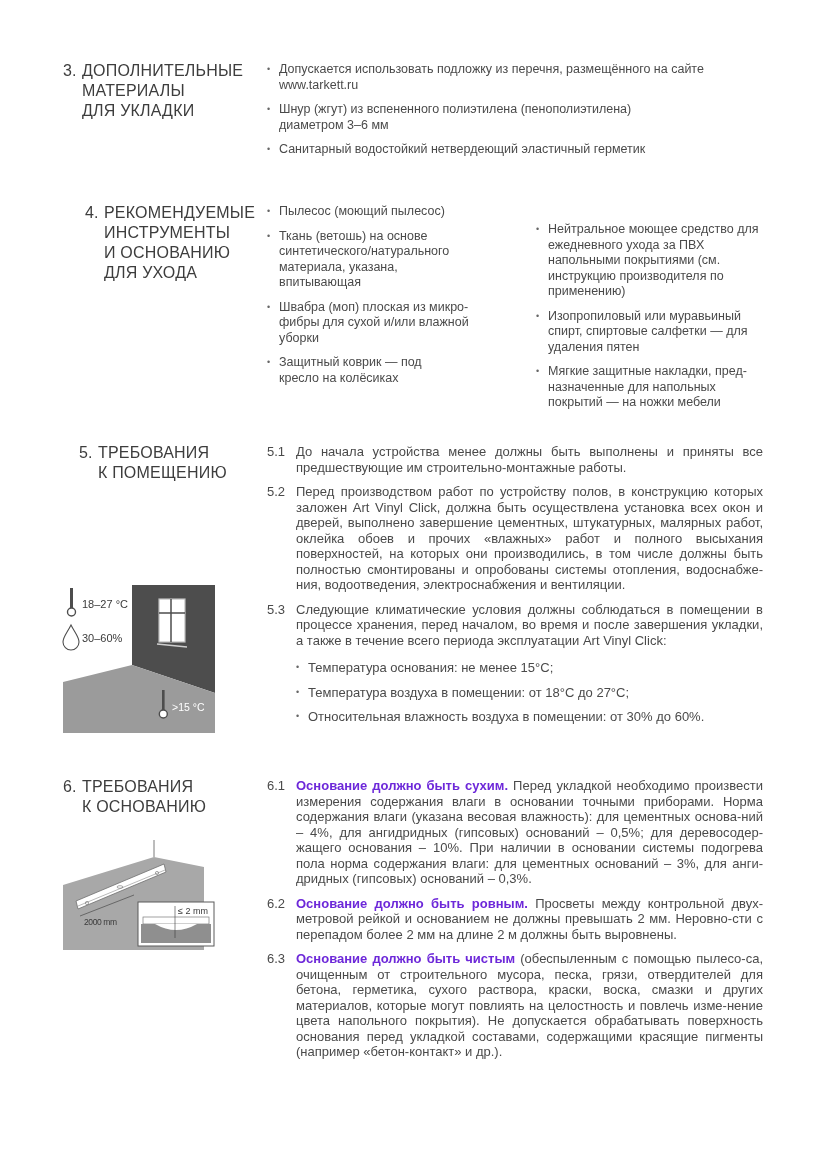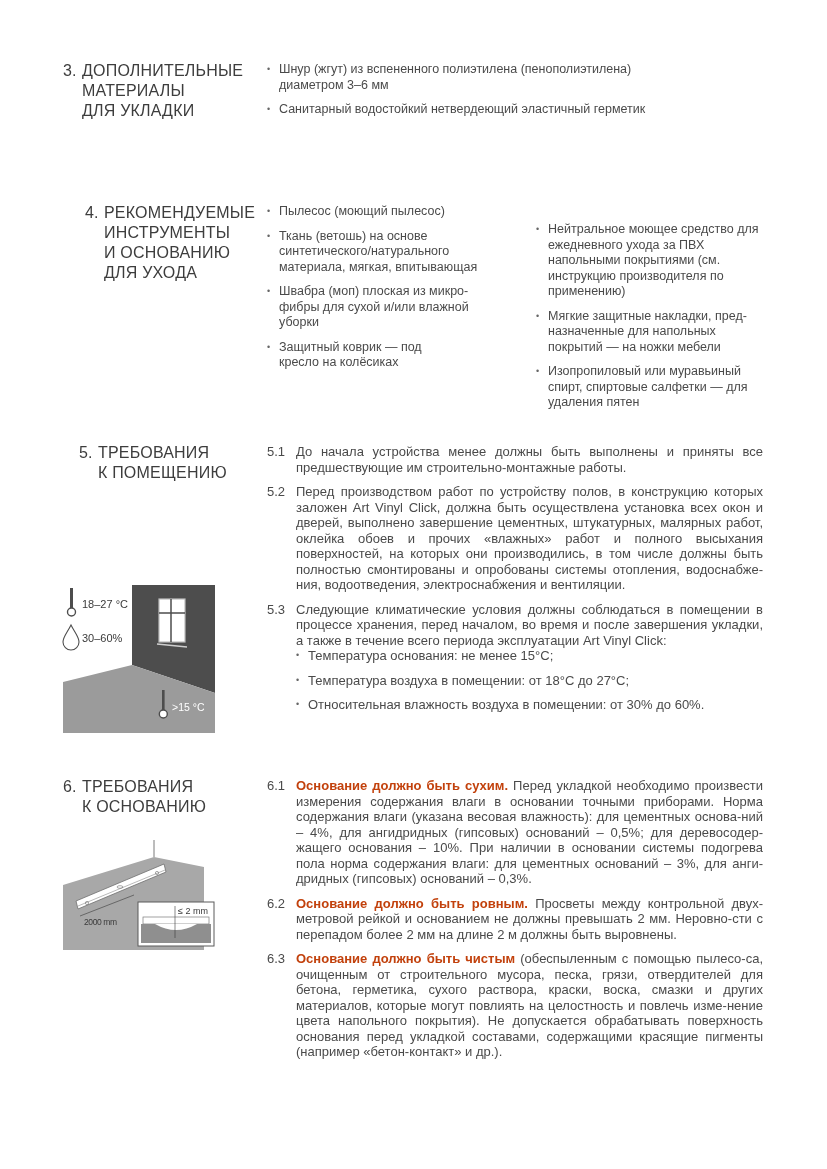--- a/index.html
+++ b/index.html
@@ -9,58 +9,59 @@
   .sec-title { position: absolute; left: 63px; font-size: 16px; line-height: 20px; color: #3d3d3d; letter-spacing: 0.2px; }
   .sec-title .num { display: inline-block; width: 19px; }
   .sec-title .line { display: block; padding-left: 19px; }
   .sec-title .line.first { padding-left: 0; }
   .bullets { position: absolute; list-style: none; font-size: 12.5px; line-height: 15.5px; color: #4a4a4a; }
   .bullets li { position: relative; padding-left: 12px; margin-bottom: 9px; }
   .bullets li::before { content: "•"; position: absolute; left: 0; top: 0; font-size: 9px; color: #666; }
   .num-list { position: absolute; left: 267px; width: 496px; font-size: 13px; line-height: 15.5px; color: #4a4a4a; }
   .num-item { position: relative; padding-left: 29px; margin-bottom: 9px; text-align: justify; }
   .num-item .n { position: absolute; left: 0; top: 0; }
-  .num-item b { font-weight: bold; color: #c2410c; }
-  .sub-bullets { list-style: none; margin-top: 0; }
+  .num-item b { font-weight: bold; color: #6d28d9; }
+  .sub-bullets { list-style: none; margin-top: 12px; }
   .sub-bullets li { position: relative; padding-left: 12px; margin-bottom: 9px; text-align: left; }
   .sub-bullets li::before { content: "•"; position: absolute; left: 0; top: 0; font-size: 9px; color: #666; }
   svg text { font-family: "Liberation Sans", sans-serif; }
 </style>
 </head>
 <body>
 
 <div class="section">
   <div class="sec-title" style="top:61px;">
     <span class="line first"><span class="num">3.</span><span>ДОПОЛНИТЕЛЬНЫЕ</span></span>
     <span class="line">МАТЕРИАЛЫ</span>
     <span class="line">ДЛЯ УКЛАДКИ</span>
   </div>
   <ul class="bullets" style="left:267px; top:62px; width:500px;">
+    <li>Допускается использовать подложку из перечня, размещённого на сайте www.tarkett.ru</li>
     <li style="padding-right:90px;">Шнур (жгут) из вспененного полиэтилена (пенополиэтилена) диаметром 3–6 мм</li>
     <li>Санитарный водостойкий нетвердеющий эластичный герметик</li>
   </ul>
 </div>
 
 <div class="section">
   <div class="sec-title" style="top:203px;margin-left:22px;">
     <span class="line first"><span class="num">4.</span><span>РЕКОМЕНДУЕМЫЕ</span></span>
     <span class="line">ИНСТРУМЕНТЫ</span>
     <span class="line">И ОСНОВАНИЮ</span>
     <span class="line">ДЛЯ УХОДА</span>
   </div>
   <ul class="bullets" style="left:267px; top:204px; width:215px;">
     <li>Пылесос (моющий пылесос)</li>
-    <li>Ткань (ветошь) на основе синтетического/натурального материала, мягкая, впитывающая</li>
+    <li>Ткань (ветошь) на основе синтетического/натурального материала, указана, впитывающая</li>
     <li>Швабра (моп) плоская из микро-фибры для сухой и/или влажной уборки</li>
     <li style="padding-right:60px;">Защитный коврик — под кресло на колёсиках</li>
   </ul>
   <ul class="bullets" style="left:536px; top:204px; width:230px;margin-top:18px;">
     <li>Нейтральное моющее средство для ежедневного ухода за ПВХ напольными покрытиями (см. инструкцию производителя по применению)</li>
+    <li>Изопропиловый или муравьиный спирт, спиртовые салфетки — для удаления пятен</li>
     <li>Мягкие защитные накладки, пред-назначенные для напольных покрытий — на ножки мебели</li>
-    <li>Изопропиловый или муравьиный спирт, спиртовые салфетки — для удаления пятен</li>
   </ul>
 </div>
 
 <div class="section">
   <div class="sec-title" style="top:443px;margin-left:16px;">
     <span class="line first"><span class="num">5.</span><span>ТРЕБОВАНИЯ</span></span>
     <span class="line">К ПОМЕЩЕНИЮ</span>
   </div>
 
   <svg style="position:absolute; left:60px; top:585px;" width="160" height="150" viewBox="0 0 160 150">

